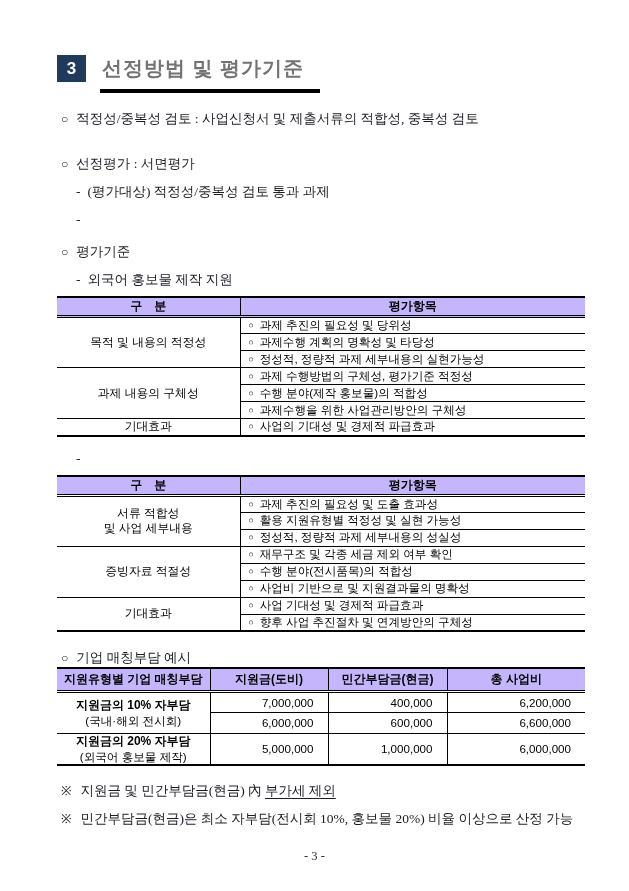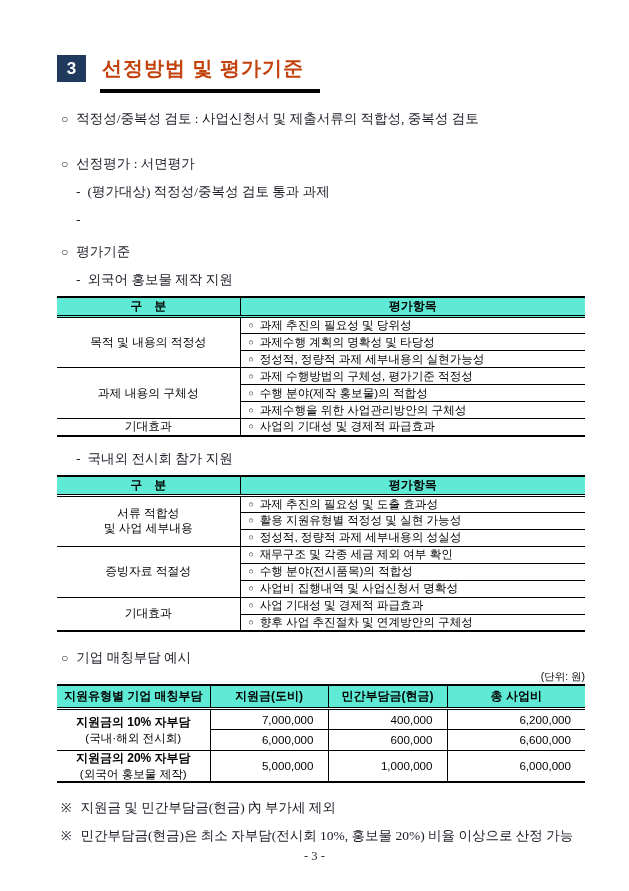--- a/index.html
+++ b/index.html
@@ -37,21 +37,21 @@
     display: flex;
     align-items: center;
     justify-content: center;
     flex: 0 0 auto;
   }
   .page-title {
     margin-left: 14px;
     font-family: "Liberation Sans", "DejaVu Sans", sans-serif;
     font-weight: bold;
     font-size: 20px;
-    color: #c2410c;
+    color: #737373;
     letter-spacing: 1px;
     border-bottom: 4px solid #000;
     padding: 0 16px 7px 2px;
   }
 
   
   .bullet {
     font-size: 13.5px;
     line-height: 17px;
     display: flex;
@@ -98,21 +98,21 @@
     vertical-align: middle;
   }
   table.doc-table th:first-child,
   table.doc-table td.first { border-left: none; }
   table.doc-table thead th {
     border-bottom: 3px double #000;
     font-weight: bold;
     font-size: 12px;
     text-align: center;
     height: 19px;
-    background: #5eead4;
+    background: #c4b5fd;
   }
   table.doc-table tbody tr:not(:last-child) td { border-bottom: 1px solid #000; }
   td.lbl {
     text-align: center;
     font-weight: normal;
     font-size: 11.8px;
     line-height: 15px;
     white-space: pre-line;
   }
   td.itm {
@@ -160,21 +160,21 @@
   .note {
     font-size: 13.5px;
     line-height: 17px;
     display: flex;
     align-items: baseline;
     margin-left: 4px;
   }
   .note .mk { margin-right: 9px; flex: 0 0 auto; font-size: 12.5px; }
   .mt-n1 { margin-top: 16px; }
   .mt-n2 { margin-top: 10px; }
-  .u { text-underline-offset: 3px; }
+  .u { text-decoration: underline; text-underline-offset: 3px; }
 
   
   .footer {
     position: absolute;
     top: 849px;
     left: 0;
     width: 629px;
     text-align: center;
     font-size: 12.5px;
     color: #2a2a33;
@@ -251,21 +251,20 @@
         </tr>
         <tr>
           <td class="lbl first">기대효과</td>
           <td class="itm"><span class="im">○</span><span>사업의 기대성 및 경제적 파급효과</span></td>
         </tr>
       </tbody>
     </table>
 
     <div class="sub mt-s4">
       <span class="mk">-</span>
-      <span>국내외 전시회 참가 지원</span>
     </div>
 
     <table class="doc-table mt-t2">
       <colgroup>
           <col class="eval-c1">
           <col class="eval-c2">
         </colgroup>
       <thead>
         <tr>
           <th>구　분</th>
@@ -285,37 +284,36 @@
           <td class="itm"><span class="im">○</span><span>정성적, 정량적 과제 세부내용의 성실성</span></td>
         </tr>
         <tr>
           <td class="lbl first" rowspan="3">증빙자료 적절성</td>
           <td class="itm"><span class="im">○</span><span>재무구조 및 각종 세금 제외 여부 확인</span></td>
         </tr>
         <tr>
           <td class="itm"><span class="im">○</span><span>수행 분야(전시품목)의 적합성</span></td>
         </tr>
         <tr>
-          <td class="itm"><span class="im">○</span><span>사업비 집행내역 및 사업신청서 명확성</span></td>
+          <td class="itm"><span class="im">○</span><span>사업비 기반으로 및 지원결과물의 명확성</span></td>
         </tr>
         <tr>
           <td class="lbl first" rowspan="2">기대효과</td>
           <td class="itm"><span class="im">○</span><span>사업 기대성 및 경제적 파급효과</span></td>
         </tr>
         <tr>
           <td class="itm"><span class="im">○</span><span>향후 사업 추진절차 및 연계방안의 구체성</span></td>
         </tr>
       </tbody>
     </table>
 
     <div class="bullet mt-b4">
       <span class="mk">○</span>
       <span>기업 매칭부담 예시</span>
     </div>
-    <div class="unit-row">(단위: 원)</div>
 
     <table class="doc-table match-table">
       <colgroup>
           <col class="match-c1">
           <col class="match-c2">
           <col class="match-c3">
           <col class="match-c4">
         </colgroup>
       <thead>
         <tr>

